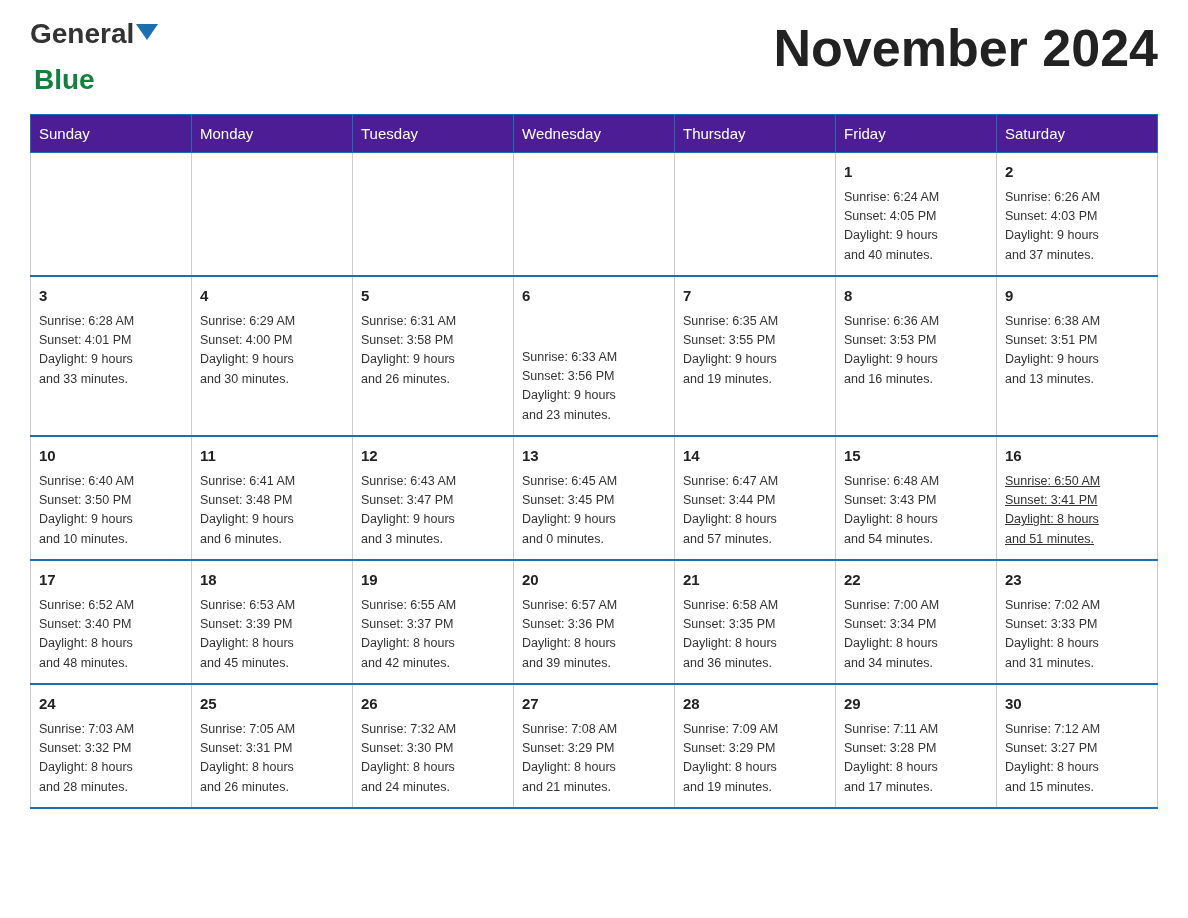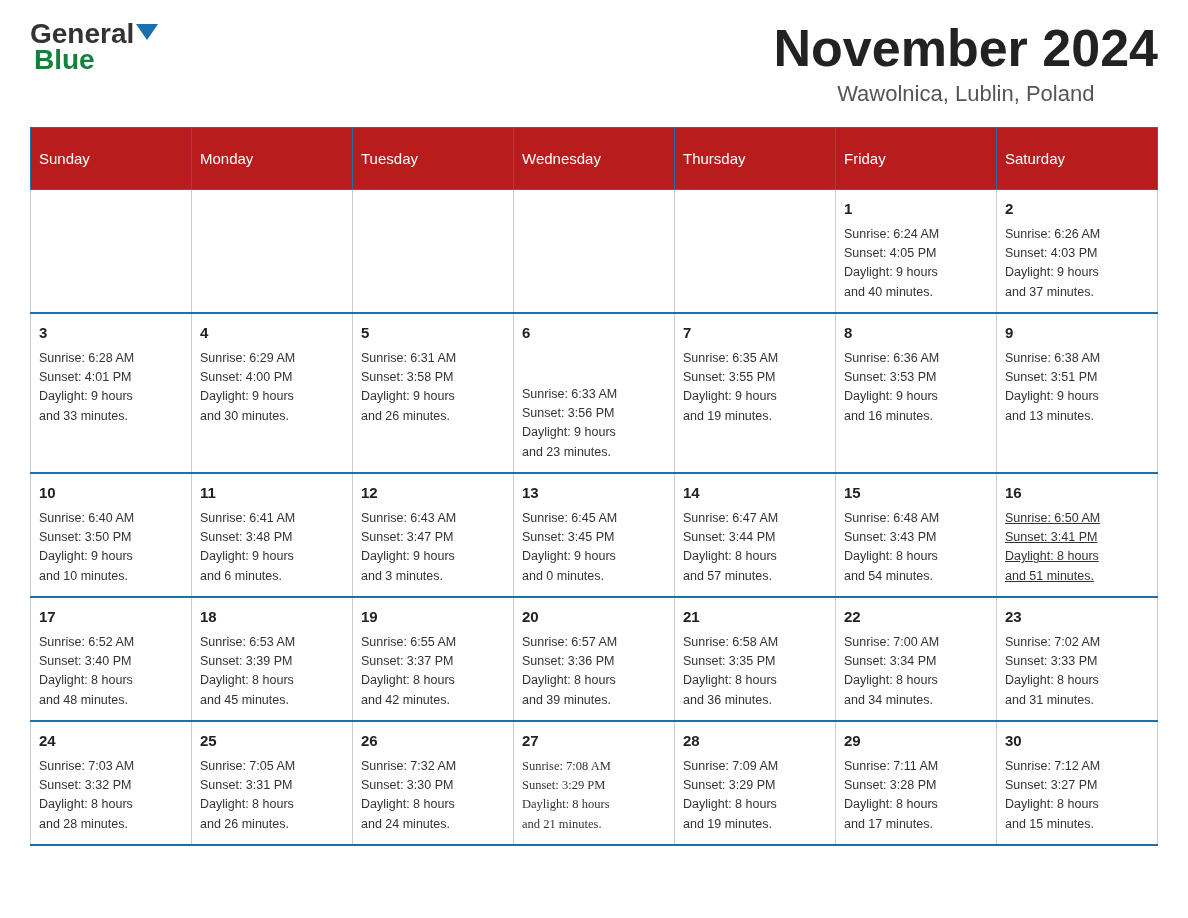--- a/index.html
+++ b/index.html
@@ -13,58 +13,59 @@
     .header {
       display: flex;
       justify-content: space-between;
       align-items: flex-start;
       margin-bottom: 20px;
     }
     .logo {
       display: flex;
       flex-direction: column;
       align-items: flex-start;
+      gap: 20px;
     }
     .logo-general {
       font-size: 28px;
       font-weight: bold;
       color: #333;
       line-height: 1;
     }
     .logo-blue {
       font-size: 28px;
       font-weight: bold;
       color: #15803d;
       line-height: 1;
     }
     .title-block {
-      text-align: center;
+      text-align: left;
     }
     .cal-title {
       font-size: 52px;
       font-weight: bold;
       color: #222;
       line-height: 1.1;
     }
     .cal-subtitle {
       font-size: 22px;
       color: #555;
       margin-top: 4px;
     }
     table {
       width: 100%;
       border-collapse: collapse;
       table-layout: fixed;
     }
     thead tr th {
-      background-color: #b91c1c;
+      background-color: #4c1d95;
       color: #fff;
       font-size: 15px;
       font-weight: normal;
-      padding: 22px 8px;
+      padding: 10px 8px;
       text-align: left;
       border: 1px solid #1a6faf;
     }
     tbody tr td {
       vertical-align: top;
       border: 1px solid #ccc;
       padding: 8px 8px 10px 8px;
       min-height: 90px;
       font-size: 13px;
       color: #333;
@@ -100,21 +101,20 @@
             <polygon points="0,0 22,0 11,16" fill="#1a6faf"></polygon>
           </svg>
       </span>
     </div>
     <div style="margin-top:-2px; margin-left:4px;">
       <span class="logo-blue">Blue</span>
     </div>
   </div>
   <div class="title-block">
     <div class="cal-title">November 2024</div>
-    <div class="cal-subtitle">Wawolnica, Lublin, Poland</div>
   </div>
 </div>
 
 <table>
   <thead>
     <tr>
     <th>Sunday</th>
         <th>Monday</th>
         <th>Tuesday</th>
         <th>Wednesday</th>
@@ -315,21 +315,21 @@
         </td>
         <td>
           <div class="day-number">26</div>
           <div class="day-info" style="white-space: pre-line;">Sunrise: 7:32 AM
 Sunset: 3:30 PM
 Daylight: 8 hours
 and 24 minutes.</div>
         </td>
         <td>
           <div class="day-number">27</div>
-          <div class="day-info" style="white-space: pre-line; font-family: Liberation Serif, serif;">Sunrise: 7:08 AM
+          <div class="day-info" style="white-space: pre-line;">Sunrise: 7:08 AM
 Sunset: 3:29 PM
 Daylight: 8 hours
 and 21 minutes.</div>
         </td>
         <td>
           <div class="day-number">28</div>
           <div class="day-info" style="white-space: pre-line;">Sunrise: 7:09 AM
 Sunset: 3:29 PM
 Daylight: 8 hours
 and 19 minutes.</div>

